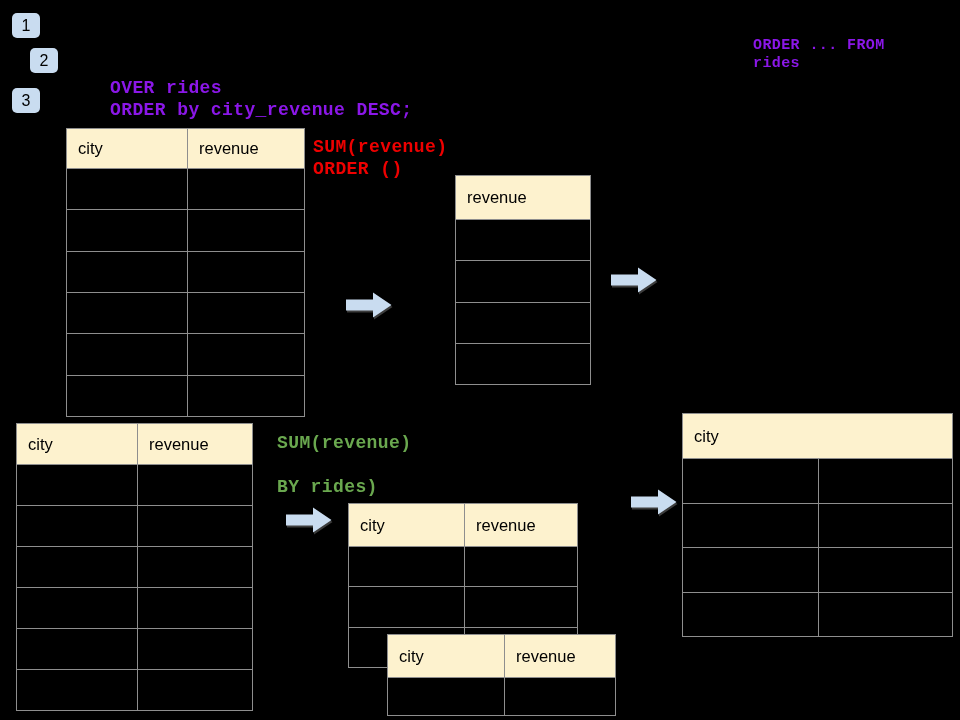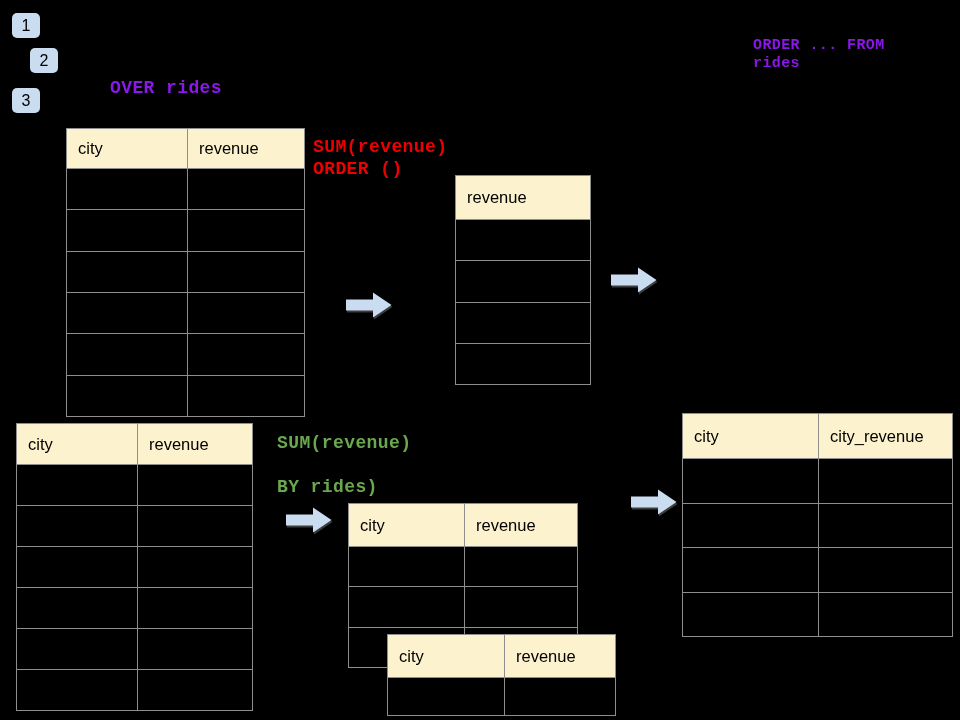--- a/index.html
+++ b/index.html
@@ -41,20 +41,21 @@
 </head>
 <body>
 
 <div class="canvas">
 
   <div class="badge" style="left:12px;top:13px">1</div>
   <div class="badge" style="left:30px;top:48px">2</div>
   <div class="badge" style="left:12px;top:88px">3</div>
 
   <div class="code c-purple" style="left:110px;top:78px">OVER rides</div>
+  <div class="code c-purple" style="left:110px;top:100px">ORDER by city_revenue DESC;</div>
 
   <div class="code code-small c-purple" style="left:753px;top:37px">ORDER ... FROM</div>
   <div class="code code-small c-purple" style="left:753px;top:55px">rides</div>
 
   <div class="code c-red" style="left:313px;top:137px">SUM(revenue)</div>
   <div class="code c-red" style="left:313px;top:159px">ORDER ()</div>
 
   <div class="code c-green" style="left:277px;top:433px">SUM(revenue)</div>
   <div class="code c-green" style="left:277px;top:477px">BY rides)</div>
 
@@ -164,21 +165,20 @@
     </div>
     <div class="tbl-row">
         <div class="cell" style="width:116px;"></div>
         <div class="cell col2"></div>
       </div>
   </div>
 
   <div class="tbl" style="left:682px;top:413px;width:271px;height:224px;">
     <div class="tbl-head" style="height:44px;">
       <div class="cell th" style="width:135px;">city</div>
-      <div class="cell th col2">city_revenue</div>
     </div>
     <div class="tbl-row">
         <div class="cell" style="width:135px;"></div>
         <div class="cell col2"></div>
       </div>
     <div class="tbl-row">
         <div class="cell" style="width:135px;"></div>
         <div class="cell col2"></div>
       </div>
     <div class="tbl-row">

